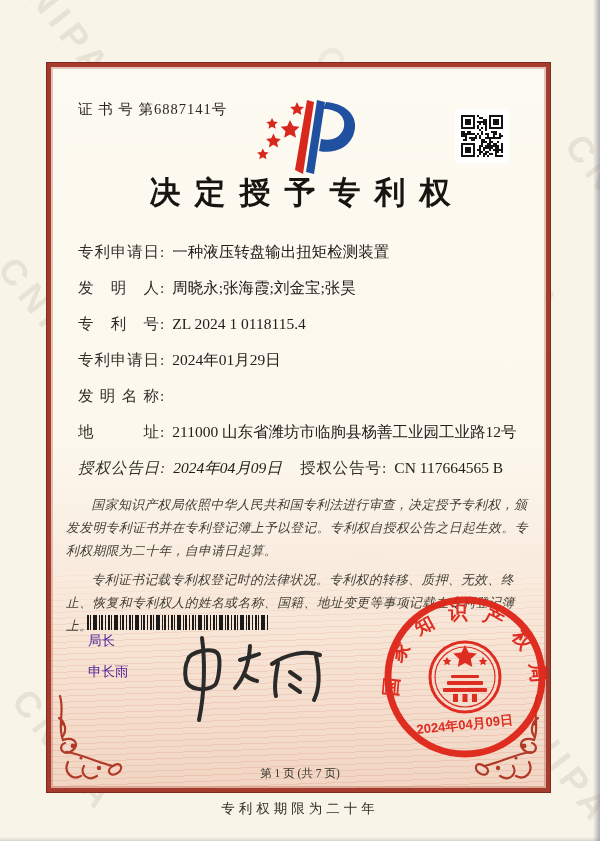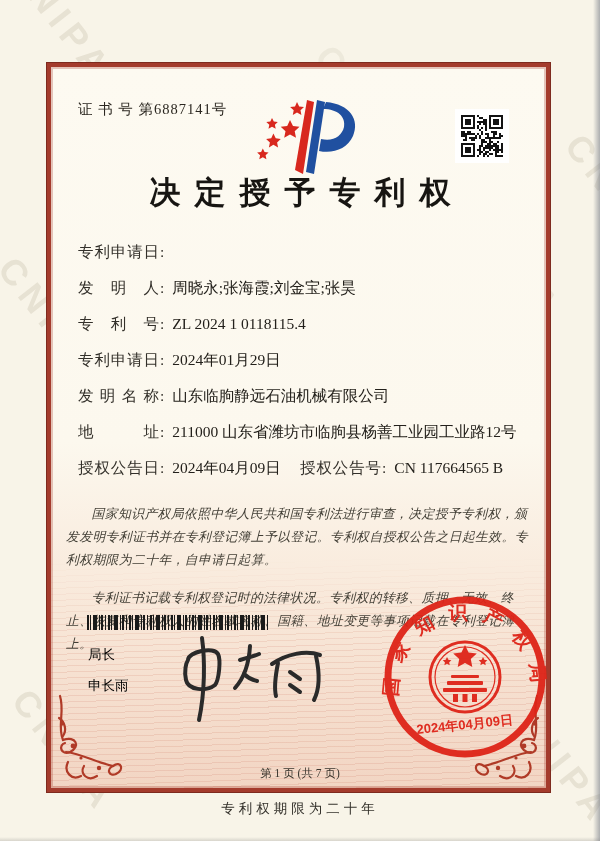--- a/index.html
+++ b/index.html
@@ -36,36 +36,36 @@
   .qr .f{position:absolute;width:14px;height:14px;border:2px solid #131313;box-sizing:border-box;}
   .qr .f::after{content:"";position:absolute;left:2px;top:2px;width:6px;height:6px;background:#131313;}
 
   .title{position:absolute;left:0;width:600px;top:172px;text-align:center;font-size:31px;
          font-weight:bold;letter-spacing:14px;text-indent:14px;color:#171512;z-index:4;}
 
   .fields{position:absolute;left:78px;top:241px;width:462px;z-index:4;display:flex;
           flex-direction:column;gap:13.5px;font-size:15.5px;}
   .frow{display:flex;line-height:22.5px;white-space:nowrap;}
   .fpair{display:flex;}
-  .fpair.first{width:222px;flex:none;}
+  .fpair.first{width:222px;flex:none;font-style:italic;}
   .flabel{display:inline-block;width:81px;text-align:justify;text-align-last:justify;
           text-justify:inter-character;color:#33302a;}
   .fcolon{margin:0 8px 0 1px;color:#33302a;}
   .fvalue{color:#23201b;}
 
   .paras{position:absolute;left:66px;top:487px;width:474px;z-index:4;font-style:italic;
          font-size:12.8px;line-height:1.78;letter-spacing:.4px;color:#413e35;}
-  .paras p{margin:16px 0 3px 0;text-indent:2em;}
+  .paras p{margin:7px 0 3px 0;text-indent:2em;}
 
   .barcode{position:absolute;left:87px;top:615px;width:182px;height:15px;z-index:4;
         background:repeating-linear-gradient(90deg,#1a1a1a 0 1px,transparent 1px 3px),
                    repeating-linear-gradient(90deg,#1a1a1a 0 2px,transparent 2px 7px);}
-  .official{position:absolute;left:88px;top:639px;z-index:4;
+  .official{position:absolute;left:88px;top:625px;z-index:4;
         font-family:"Liberation Sans","DejaVu Sans",sans-serif;font-size:13.5px;
-        color:#000000;line-height:31px;font-weight:500;}
+        color:#4c1d95;line-height:31px;font-weight:500;}
   .signature{position:absolute;left:178px;top:630px;width:150px;height:100px;z-index:5;}
   .sr{position:absolute;width:1px;height:1px;overflow:hidden;clip:rect(0 0 0 0);}
 
   .seal{position:absolute;left:381px;top:593px;width:168px;height:168px;z-index:6;opacity:.95;}
 
   .page-num{position:absolute;left:0;width:600px;top:766px;text-align:center;
         font-size:11.5px;color:#3a362e;z-index:4;}
   .cont-note{position:absolute;left:0;width:600px;top:800px;text-align:center;
         font-size:13.5px;letter-spacing:4px;color:#33302a;z-index:4;}
 </style>
@@ -277,40 +277,40 @@
         <i style="left:40px;top:40px"></i>
       </div>
   </div>
 
   <div class="title">决定授予专利权</div>
 
   <div class="fields">
     <div class="frow">
       <span class="flabel">专利申请日</span>
         <span class="fcolon">:</span>
+      <span class="fvalue">一种液压转盘输出扭矩检测装置</span>
     </div>
     <div class="frow">
       <span class="flabel">发明人</span>
         <span class="fcolon">:</span>
       <span class="fvalue">周晓永;张海霞;刘金宝;张昊</span>
     </div>
     <div class="frow">
       <span class="flabel">专利号</span>
         <span class="fcolon">:</span>
       <span class="fvalue">ZL 2024 1 0118115.4</span>
     </div>
     <div class="frow">
       <span class="flabel">专利申请日</span>
         <span class="fcolon">:</span>
       <span class="fvalue">2024年01月29日</span>
     </div>
     <div class="frow">
       <span class="flabel">发明名称</span>
         <span class="fcolon">:</span>
-      <span class="fvalue">山东临朐静远石油机械有限公司</span>
     </div>
     <div class="frow">
       <span class="flabel">地址</span>
         <span class="fcolon">:</span>
       <span class="fvalue">211000 山东省潍坊市临朐县杨善工业园工业路12号</span>
     </div>
     <div class="frow">
       <span class="fpair first">
         <span class="flabel">授权公告日</span>
           <span class="fcolon">:</span>

